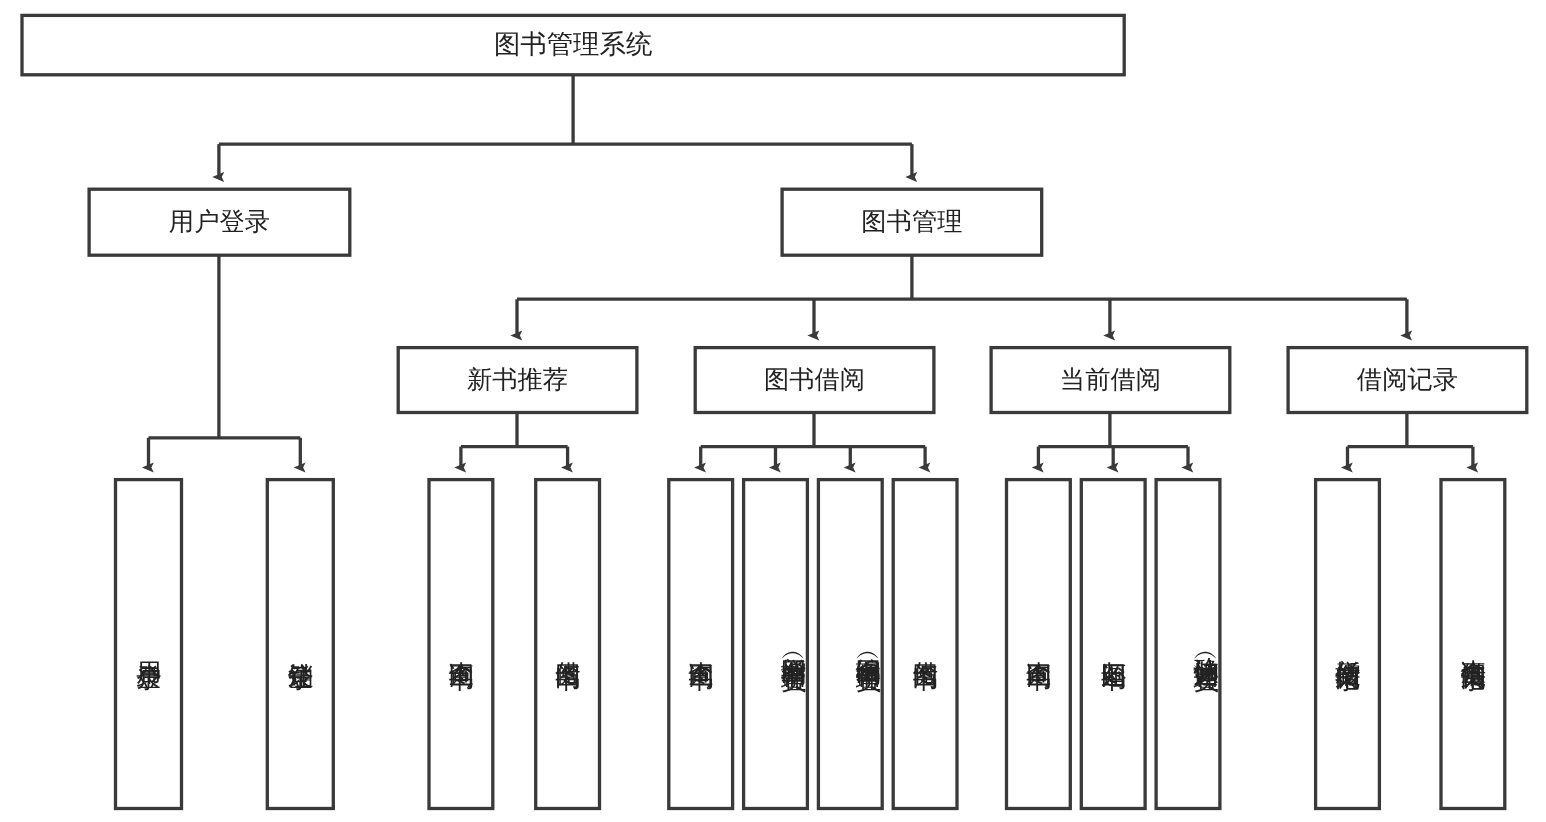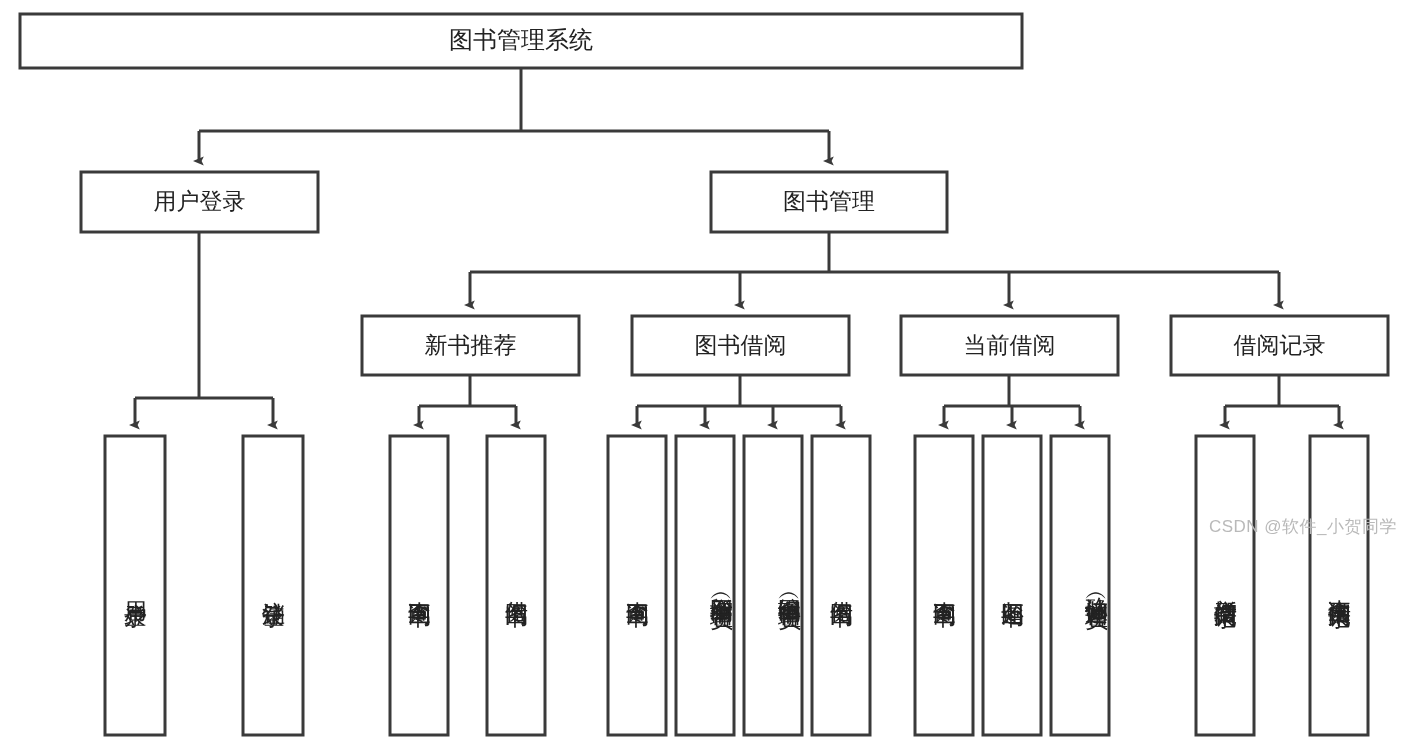--- a/index.html
+++ b/index.html
@@ -225,15 +225,14 @@
       <div class="leaf-label" style="left: 676px; top: 444px; width: 58px; height: 283px;">新增图书（管理员）</div>
       <div class="leaf-label" style="left: 744px; top: 444px; width: 58px; height: 283px;">编辑图书（管理员）</div>
       <div class="leaf-label centered" style="left: 812px; top: 444px; width: 58px; height: 283px;">借阅图书</div>
       <div class="leaf-label centered" style="left: 915px; top: 444px; width: 58px; height: 283px;">查询图书</div>
       <div class="leaf-label centered" style="left: 983px; top: 444px; width: 58px; height: 283px;">归还图书</div>
       <div class="leaf-label" style="left: 1051px; top: 444px; width: 58px; height: 283px;">确认归还（管理员）</div>
       <div class="leaf-label centered" style="left: 1196px; top: 444px; width: 58px; height: 283px;">新增借阅记录</div>
       <div class="leaf-label centered" style="left: 1310px; top: 444px; width: 58px; height: 283px;">查询借阅记录</div>
     </div>
 
-  <div class="watermark">CSDN @软件_小贺同学</div>
 
 </div>
 
 </body></html>

